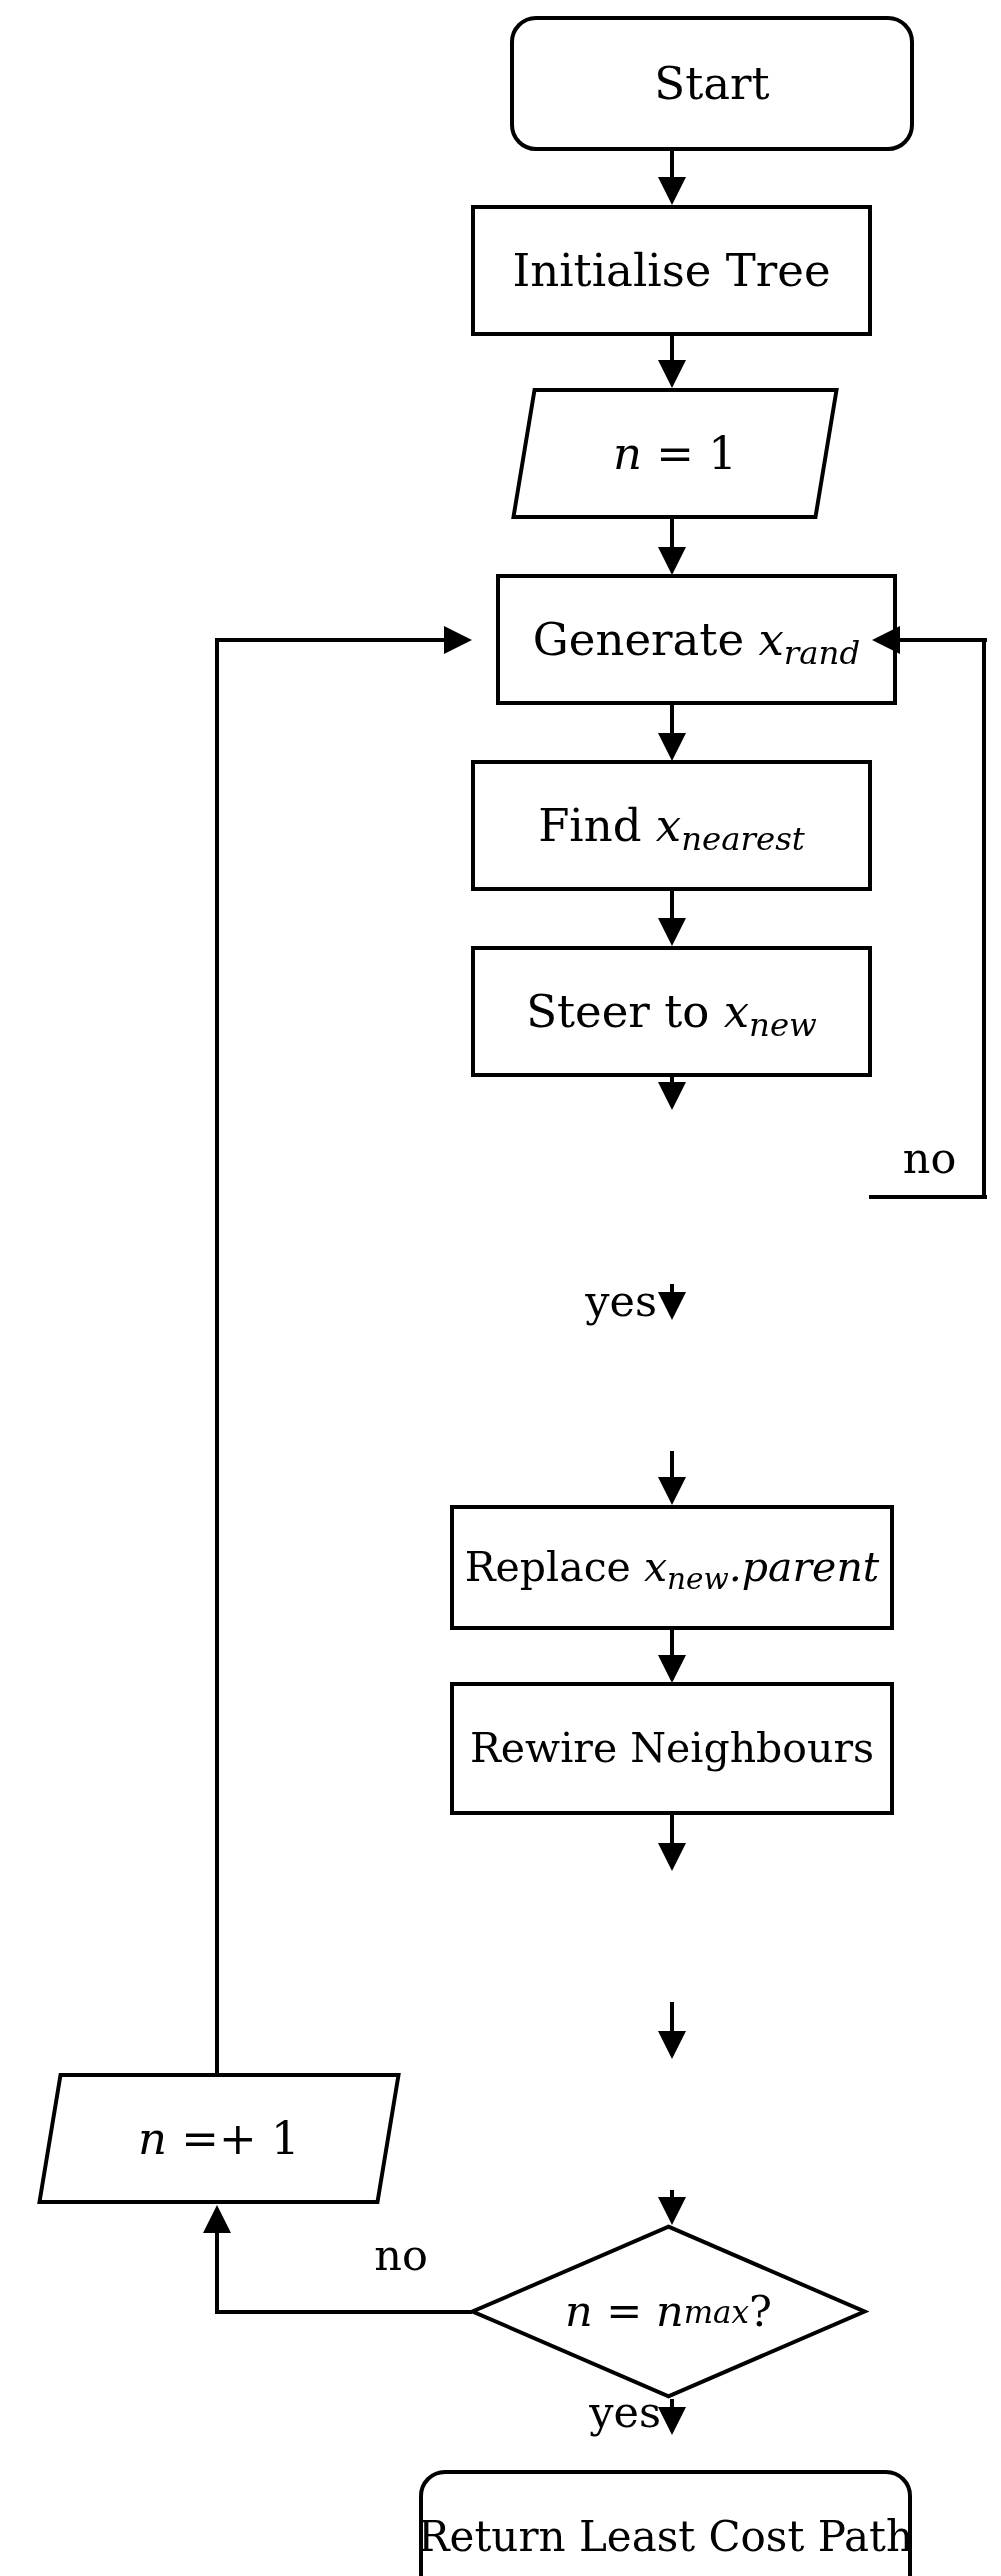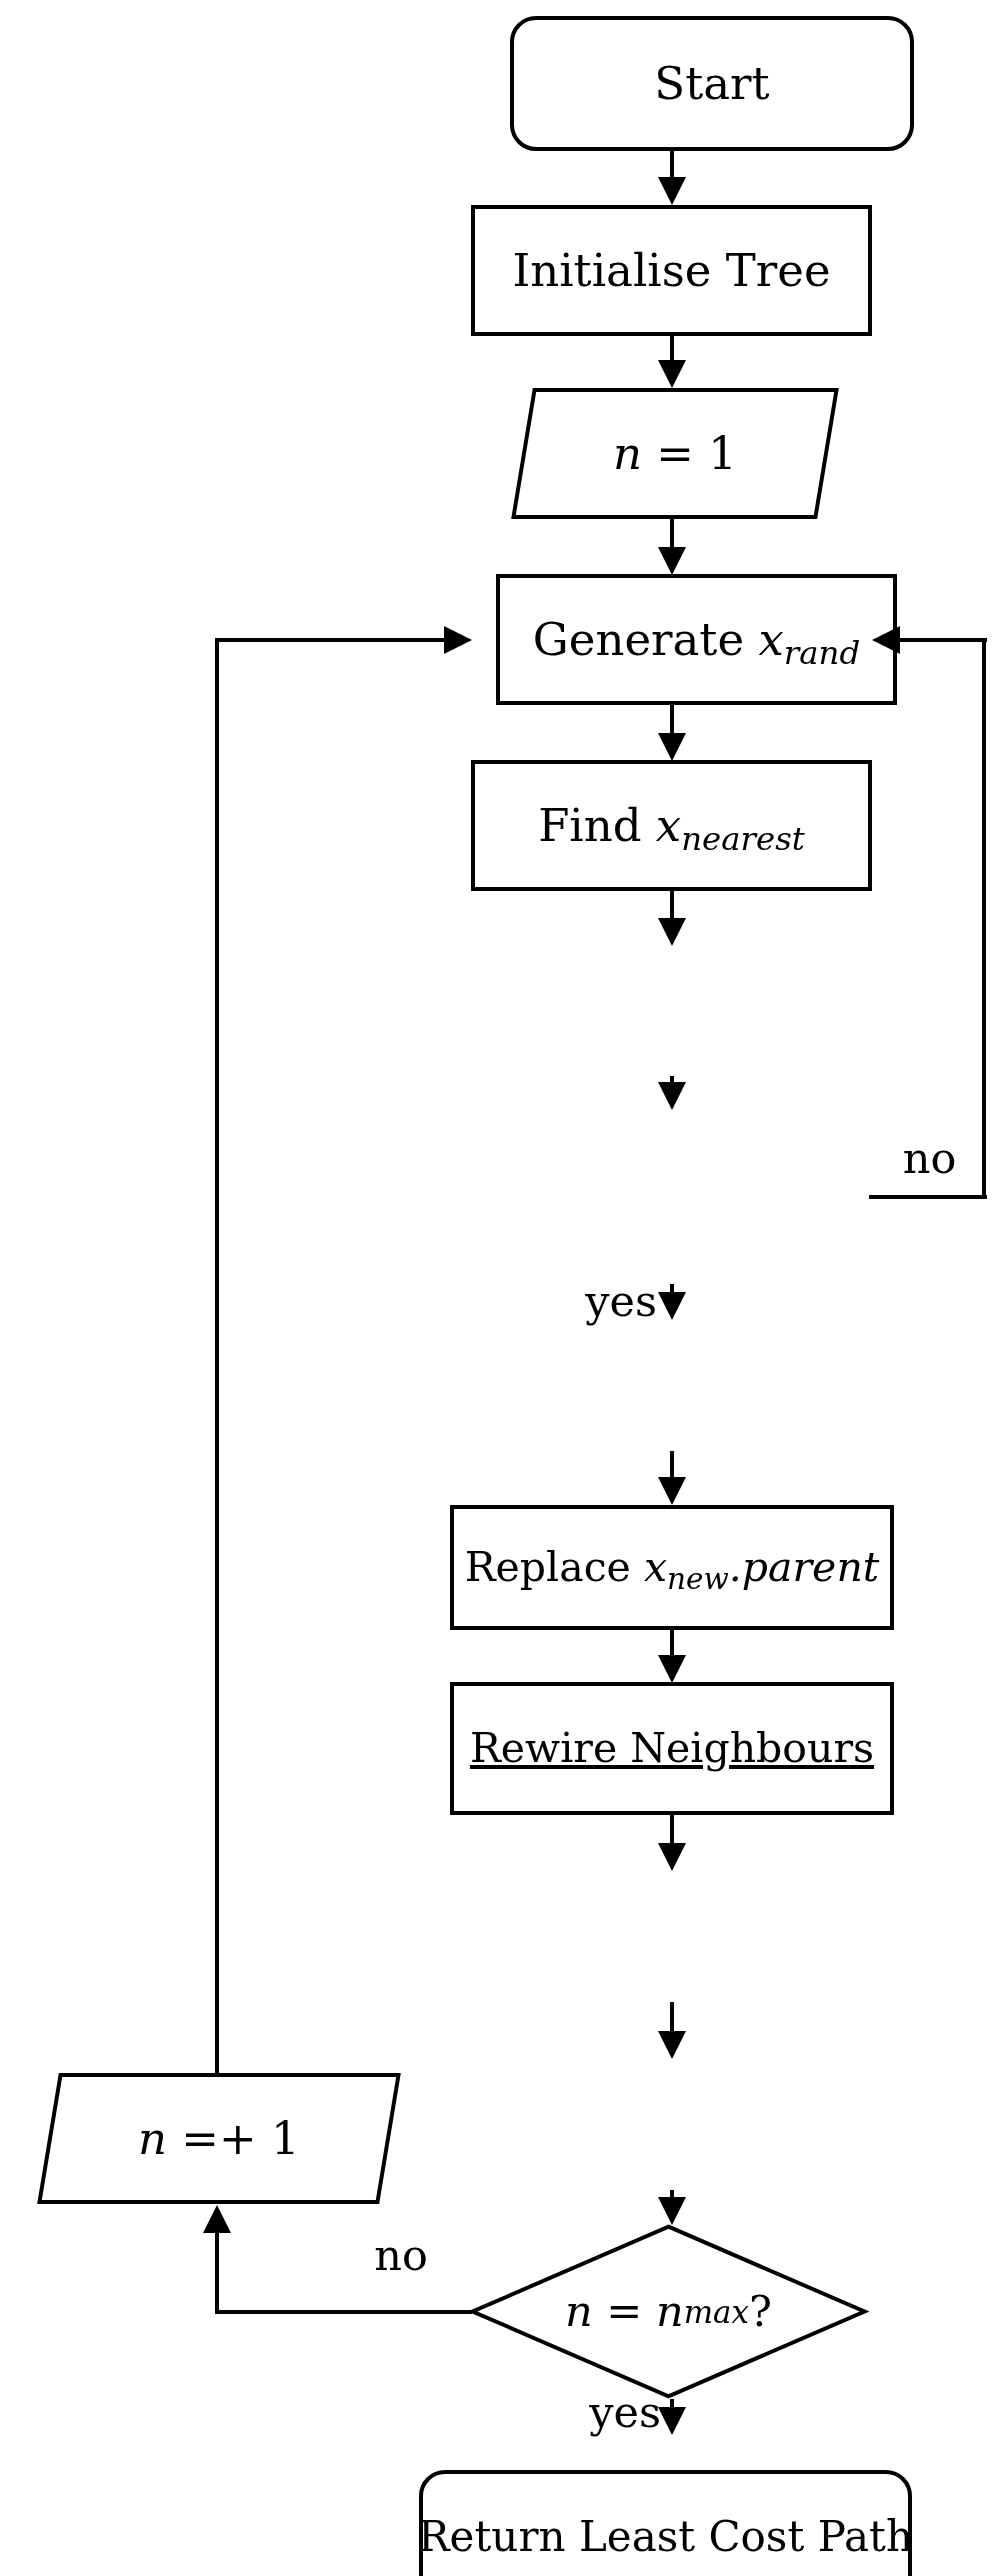--- a/index.html
+++ b/index.html
@@ -59,20 +59,23 @@
   </div>
   <div class="shaft-v" style="left:670px;top:704px;height:34px;"></div>
   <div class="head-down" style="left:658px;top:733px;"></div>
 
   <div class="box" style="left:471px;top:760px;width:401px;height:131px;">
     <div class="label"><span>Find </span><span class="mi">x</span><span class="msub">nearest</span></div>
   </div>
   <div class="shaft-v" style="left:670px;top:890px;height:33px;"></div>
   <div class="head-down" style="left:658px;top:918px;"></div>
 
+  <div class="box" style="left:471px;top:946px;width:401px;height:131px;">
+    <div class="label"><span>Steer to </span><span class="mi">x</span><span class="msub">new</span></div>
+  </div>
   <div class="shaft-v" style="left:670px;top:1076px;height:12px;"></div>
   <div class="head-down" style="left:658px;top:1082px;"></div>
 
 
   <div class="edge-label" style="left:877px;top:1137px;width:105px;text-align:center;">no</div>
   <div class="shaft-h" style="left:869px;top:1195px;width:118px;"></div>
   <div class="shaft-v" style="left:982px;top:638px;height:561px;"></div>
   <div class="shaft-h" style="left:900px;top:638px;width:87px;"></div>
   <div class="head-left" style="left:872px;top:626px;"></div>
 
@@ -82,21 +85,21 @@
 
   <div class="shaft-v" style="left:670px;top:1451px;height:32px;"></div>
   <div class="head-down" style="left:658px;top:1477px;"></div>
 
   <div class="box" style="left:450px;top:1505px;width:444px;height:125px;">
     <div class="label label-sm"><span>Replace </span><span class="mi">x</span><span class="msub">new</span><span class="mi">.parent</span></div>
   </div>
   <div class="shaft-v" style="left:670px;top:1628px;height:32px;"></div>
   <div class="head-down" style="left:658px;top:1655px;"></div>
 
-  <div class="box" style="left:450px;top:1682px;width:444px;height:133px;text-decoration:underline;">
+  <div class="box" style="left:450px;top:1682px;width:444px;height:133px;">
     <div class="label label-sm">Rewire Neighbours</div>
   </div>
   <div class="shaft-v" style="left:670px;top:1814px;height:34px;"></div>
   <div class="head-down" style="left:658px;top:1843px;"></div>
 
   <div class="shaft-v" style="left:670px;top:2002px;height:34px;"></div>
   <div class="head-down" style="left:658px;top:2031px;"></div>
 
   <div class="shaft-v" style="left:670px;top:2190px;height:9.2px;"></div>
   <div class="head-down" style="left:658px;top:2197px;"></div>

